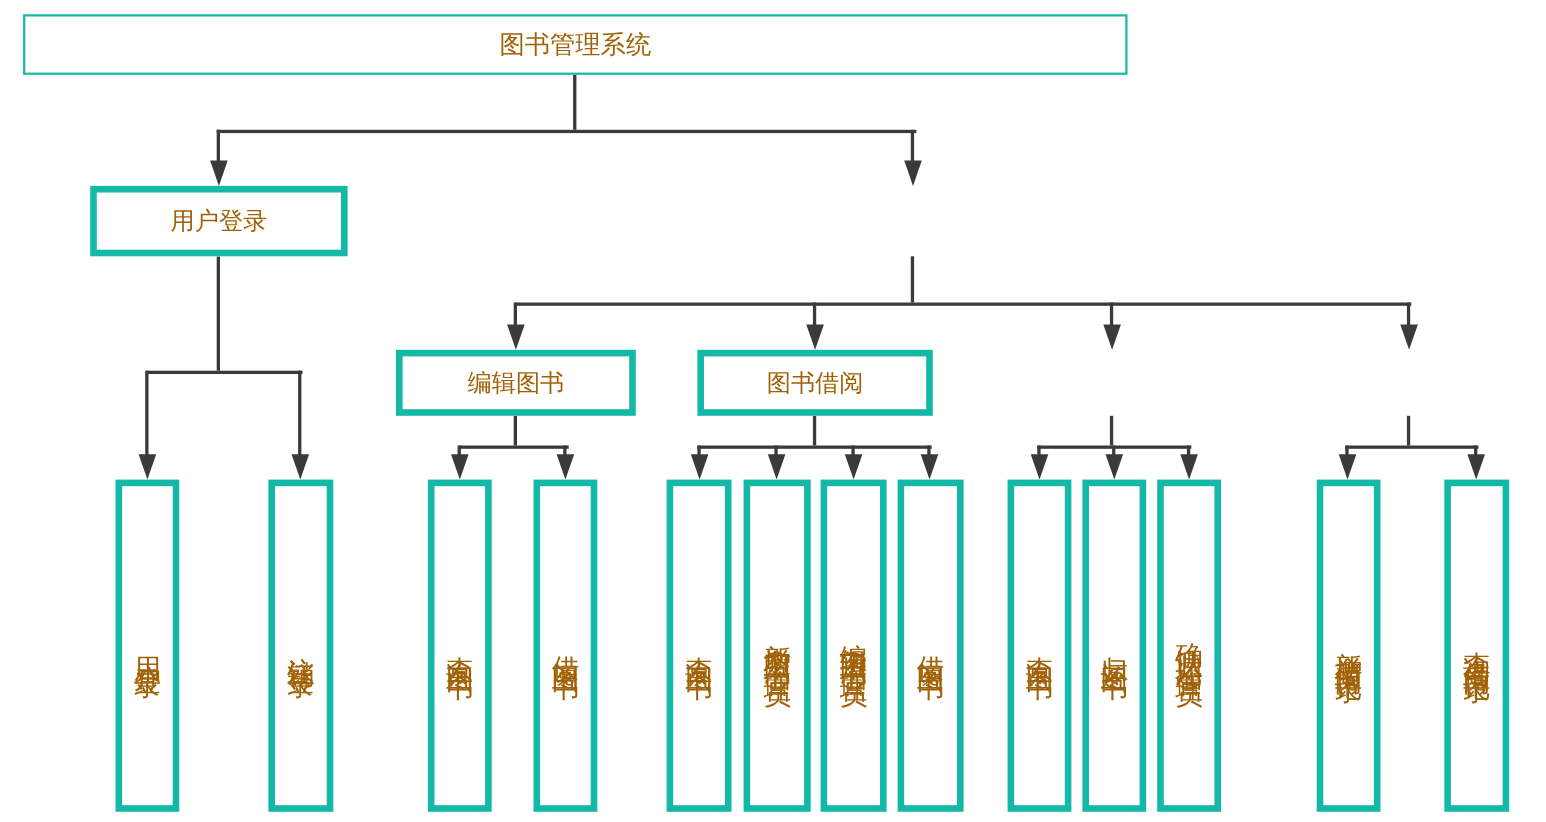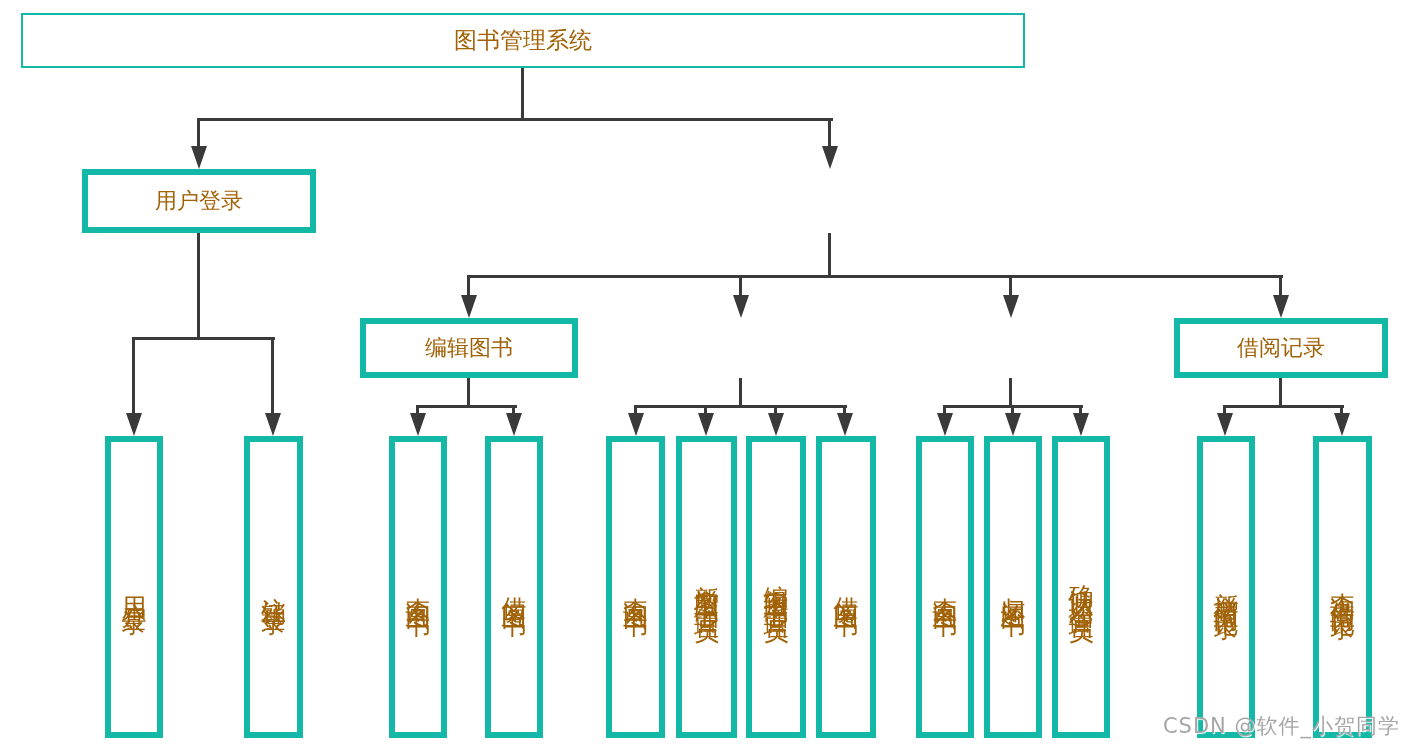--- a/index.html
+++ b/index.html
@@ -112,35 +112,34 @@
   <div class="vline" style="left:1223px;top:405px;height:10px;"></div>
   <div class="vline" style="left:1340px;top:405px;height:10px;"></div>
   <div class="arr" style="left:1217px;top:413px;"></div>
   <div class="arr" style="left:1334px;top:413px;"></div>
 
   <div class="box root" style="left:21px;top:13px;width:1004px;height:55px;">图书管理系统</div>
 
   <div class="box" style="left:82px;top:169px;width:234px;height:64px;">用户登录</div>
 
   <div class="box" style="left:360px;top:318px;width:218px;height:60px;">编辑图书</div>
-  <div class="box" style="left:1174px;top:318px;width:214px;height:60px;">借阅记录</div>
+  <div class="box" style="left:634px;top:318px;width:214px;height:60px;">图书借阅</div>
 
   <div class="box vbox" style="left:105px;top:436px;width:58px;height:302px;">用户登录</div>
   <div class="box vbox" style="left:244px;top:436px;width:59px;height:302px;">注销登录</div>
 
   <div class="box vbox" style="left:389px;top:436px;width:58px;height:302px;">查询图书</div>
   <div class="box vbox" style="left:485px;top:436px;width:58px;height:302px;">借阅图书</div>
 
   <div class="box vbox" style="left:606px;top:436px;width:59px;height:302px;">查询图书</div>
   <div class="box vbox" style="left:676px;top:436px;width:61px;height:302px;">新增图书（管理员）</div>
   <div class="box vbox" style="left:746px;top:436px;width:60px;height:302px;">编辑图书（管理员）</div>
   <div class="box vbox" style="left:816px;top:436px;width:60px;height:302px;">借阅图书</div>
 
   <div class="box vbox" style="left:916px;top:436px;width:58px;height:302px;">查询图书</div>
   <div class="box vbox" style="left:984px;top:436px;width:58px;height:302px;">归还图书</div>
   <div class="box vbox" style="left:1052px;top:436px;width:58px;height:302px;">确认归还（管理员）</div>
 
   <div class="box vbox" style="left:1197px;top:436px;width:58px;height:302px;">新增借阅记录</div>
   <div class="box vbox" style="left:1313px;top:436px;width:59px;height:302px;">查询借阅记录</div>
 
-  <div class="watermark">CSDN @软件_小贺同学</div>
 
 </div>
 
 </body></html>

